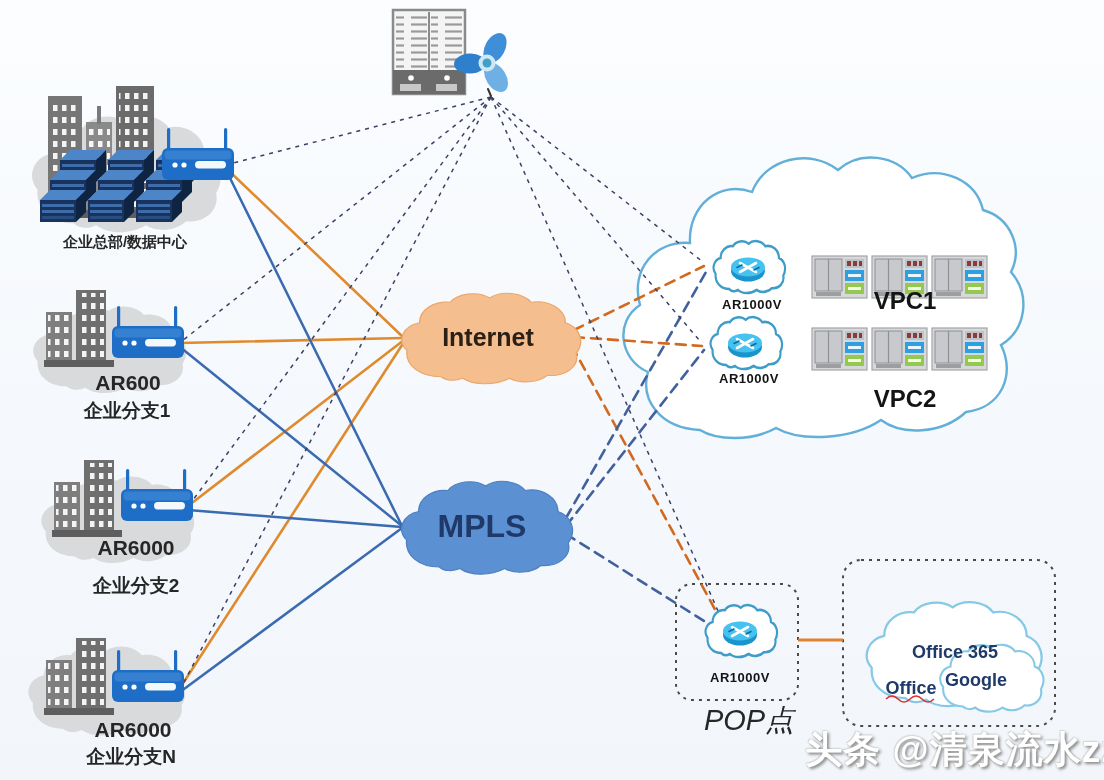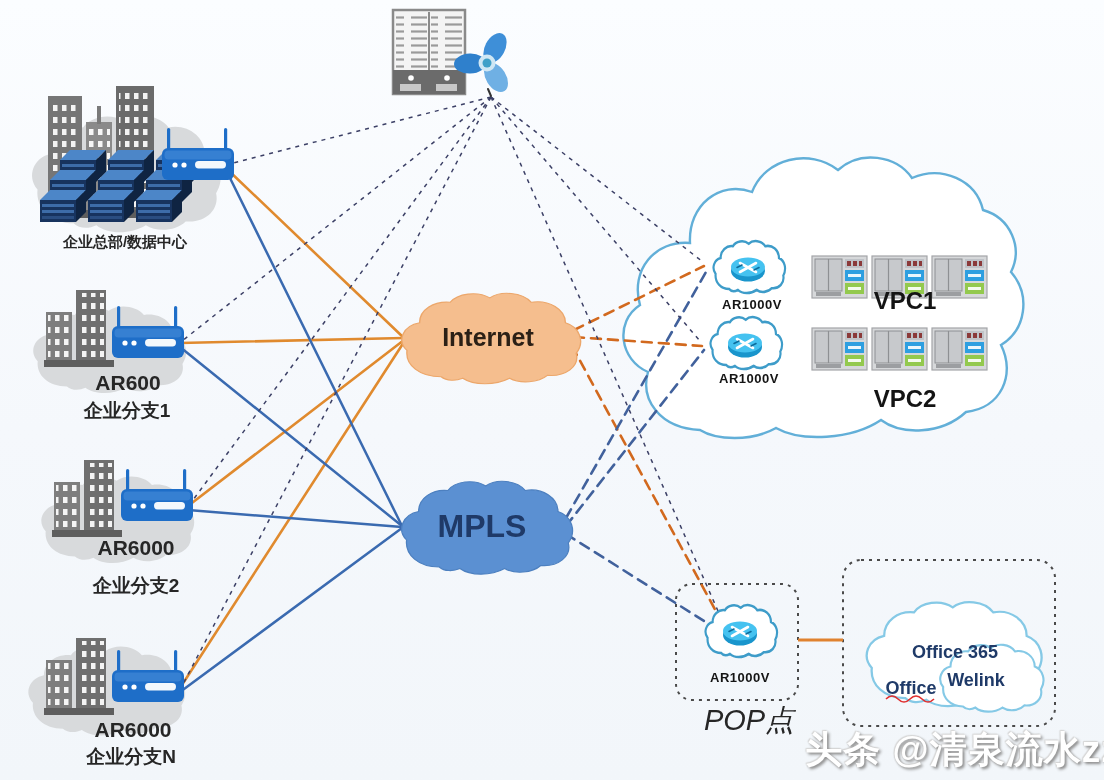--- a/index.html
+++ b/index.html
@@ -246,17 +246,17 @@
 <div class="lbl gw-t" style="left:752px;top:304px;">AR1000V</div>
 <div class="lbl gw-t" style="left:749px;top:378px;">AR1000V</div>
 <div class="lbl vpc-t" style="left:905px;top:289px;margin-top:12px;">VPC1</div>
 <div class="lbl vpc-t" style="left:905px;top:399px;">VPC2</div>
 
 <div class="lbl gw-t" style="left:740px;top:677px;">AR1000V</div>
 <div class="lbl pop-t" style="left:749px;top:720px;font-style:italic;">POP点</div>
 
 <div class="lbl svc-t" style="left:926px;top:652px;margin-left:29px;">Office 365</div>
 <div class="lbl svc-t" style="left:911px;top:688px;">Office</div>
-<div class="lbl svc-t" style="left:976px;top:680px;">Welink</div>
+<div class="lbl svc-t" style="left:976px;top:680px;">Google</div>
 
 <div class="lbl watermark" style="left:963px;top:749px;">头条 @清泉流水zz</div>
 
 </div>
 
 </body></html>

